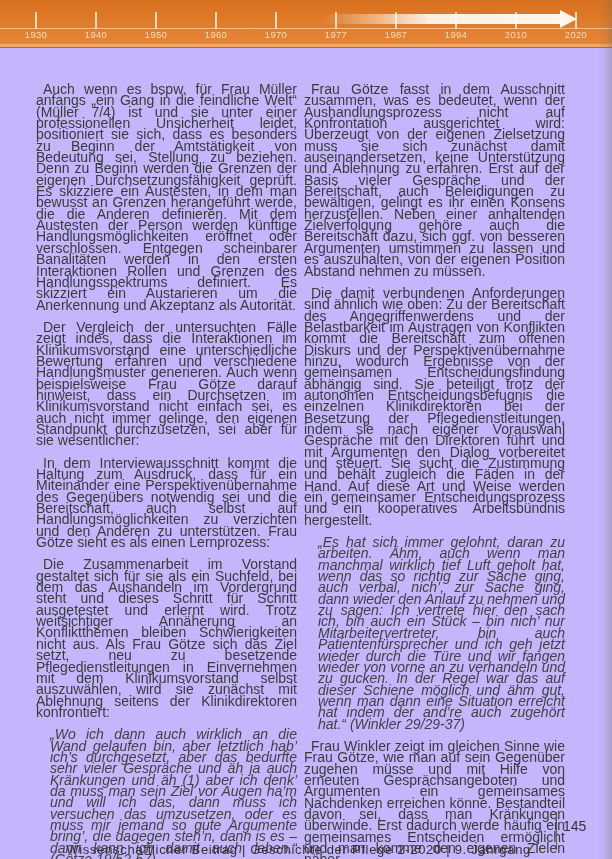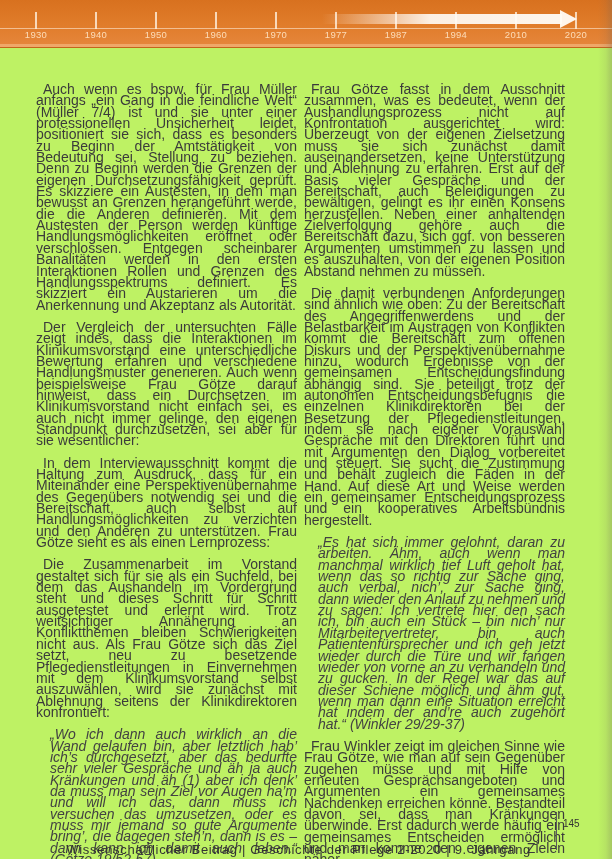--- a/index.html
+++ b/index.html
@@ -1,17 +1,17 @@
 <!DOCTYPE html>
 <html lang="de"><head>
 <meta charset="utf-8">
 <style>
   html,body{margin:0;padding:0;background:#ffffff;}
   .page{
-    position:relative;width:612px;height:859px;background:#bef264;
+    position:relative;width:612px;height:859px;background:#c4b5fd;
     font-family:"Liberation Sans",sans-serif;overflow:hidden;
   }
   
   .banner{
     position:absolute;left:0;top:0;width:612px;height:44px;
     background:linear-gradient(180deg,#d8711f 0%,#e07c2a 55%,#e5853a 100%);
     border-bottom:3px solid #efa869;
     box-shadow:0 1px 0 #c4651b;
   }
   .axis-line{
@@ -53,21 +53,21 @@
   }
   
   .footer-text{
     position:absolute;top:842px;right:81px;
     font-size:13px;letter-spacing:0.7px;color:#333333;white-space:nowrap;
   }
   .footer-rule{
     position:absolute;left:556px;top:812px;width:1px;height:38px;background:#5a5a5a;
   }
   .page-number{
-    position:absolute;left:563px;top:818px;font-size:10px;color:#333333;
+    position:absolute;left:563px;top:818px;font-size:14px;color:#333333;
   }
   
   .page-edge{
     position:absolute;right:0;top:0;bottom:0;width:14px;pointer-events:none;
     background:linear-gradient(to left,rgba(110,100,92,0.30),rgba(110,100,92,0.10) 45%,rgba(110,100,92,0));
   }
 </style>
 </head>
 <body>
 

